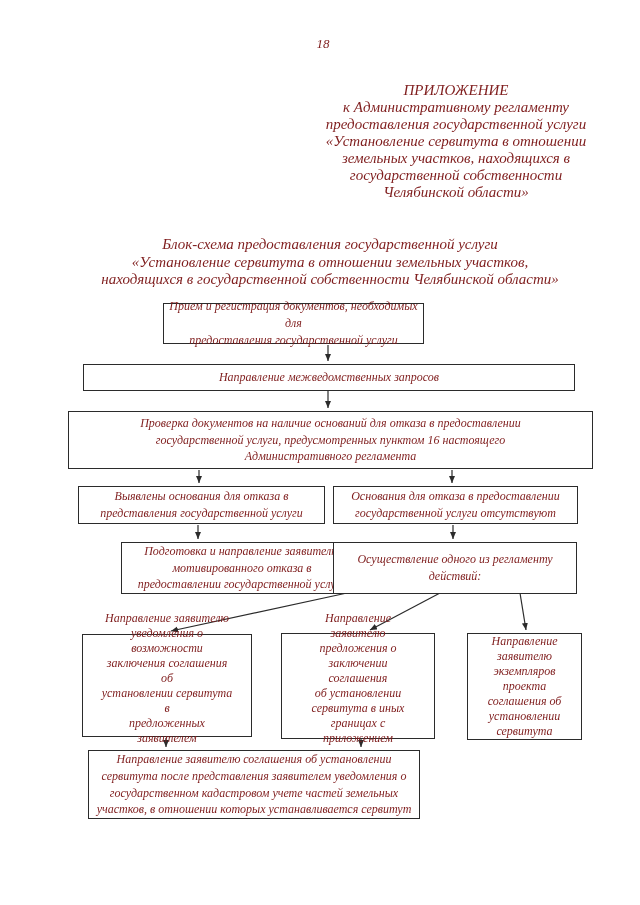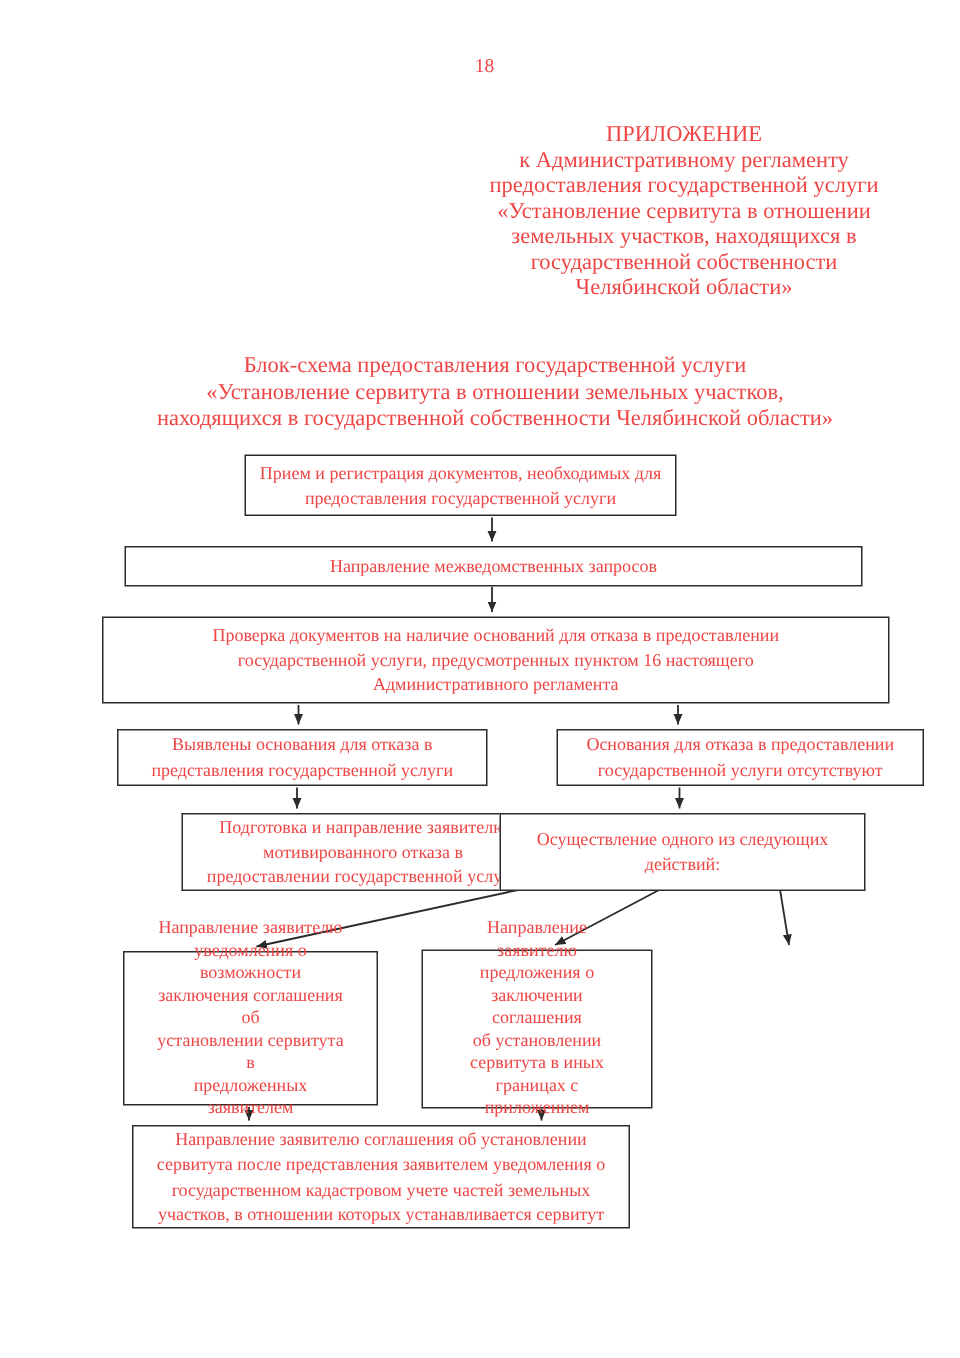--- a/index.html
+++ b/index.html
@@ -6,22 +6,23 @@
     margin: 0;
     padding: 0;
     background: #ffffff;
   }
   #page {
     position: relative;
     width: 640px;
     height: 905px;
     background: #ffffff;
     font-family: "Liberation Serif", serif;
-    color: #ef4444;
+    color: #7f1d1d;
     overflow: hidden;
+    font-style: italic;
   }
   .abs { position: absolute; }
   #page-number {
     left: 300px; top: 36px; width: 46px;
     text-align: center;
     font-size: 13px;
   }
   #appendix {
     left: 295px; top: 82px; width: 322px;
     text-align: center;
@@ -93,56 +94,63 @@
 предоставления государственной услуги
 «Установление сервитута в отношении
 земельных участков, находящихся в
 государственной собственности
 Челябинской области»</div>
 
   <div class="abs" id="chart-title">Блок-схема предоставления государственной услуги
 «Установление сервитута в отношении земельных участков,
 находящихся в государственной собственности Челябинской области»</div>
 
-  <div class="flow-box" style="left:163px; top:303px; width:288px; height:41px;">Прием и регистрация документов, необходимых для
+  <div class="flow-box" style="left:163px; top:303px; width:261px; height:41px;">Прием и регистрация документов, необходимых для
 предоставления государственной услуги</div>
 
   <div class="flow-box" style="left:83px; top:364px; width:492px; height:27px;">Направление межведомственных запросов</div>
 
   <div class="flow-box" style="left:68px; top:411px; width:525px; height:58px;">Проверка документов на наличие оснований для отказа в предоставлении
 государственной услуги, предусмотренных пунктом 16 настоящего
 Административного регламента</div>
 
   <div class="flow-box" style="left:78px; top:486px; width:247px; height:38px;">Выявлены основания для отказа в
 представления  государственной услуги</div>
 
-  <div class="flow-box" style="left:333px; top:486px; width:245px; height:38px;margin-left:38px;">Основания для отказа в предоставлении
+  <div class="flow-box" style="left:333px; top:486px; width:245px; height:38px;">Основания для отказа в предоставлении
 государственной услуги отсутствуют</div>
 
   <div class="flow-box" style="left:80px; top:542px; width:242px; height:52px;margin-left:41px;">Подготовка и направление заявителю
 мотивированного отказа в
 предоставлении государственной услуги</div>
 
-  <div class="flow-box" style="left:333px; top:542px; width:244px; height:52px;">Осуществление одного из следующих
+  <div class="flow-box" style="left:333px; top:542px; width:244px; height:52px;">Осуществление одного из регламенту
 действий:</div>
 
   <div class="flow-box tight" style="left:82px; top:634px; width:170px; height:103px;">Направление заявителю
 уведомления о возможности
 заключения соглашения об
 установлении сервитута в
 предложенных заявителем
 границах</div>
 
   <div class="flow-box tight" style="left:281px; top:633px; width:154px; height:106px;">Направление заявителю
 предложения о
 заключении соглашения
 об установлении
 сервитута в иных
 границах с приложением
 схемы</div>
 
+  <div class="flow-box tight" style="left:467px; top:633px; width:115px; height:107px;">Направление
+заявителю
+экземпляров
+проекта
+соглашения об
+установлении
+сервитута</div>
 
   <div class="flow-box" style="left:88px; top:750px; width:332px; height:69px;">Направление заявителю соглашения об установлении
 сервитута после представления заявителем уведомления о
 государственном кадастровом учете частей земельных
 участков, в отношении которых устанавливается сервитут</div>
 
 </div>
 
 </body></html>

